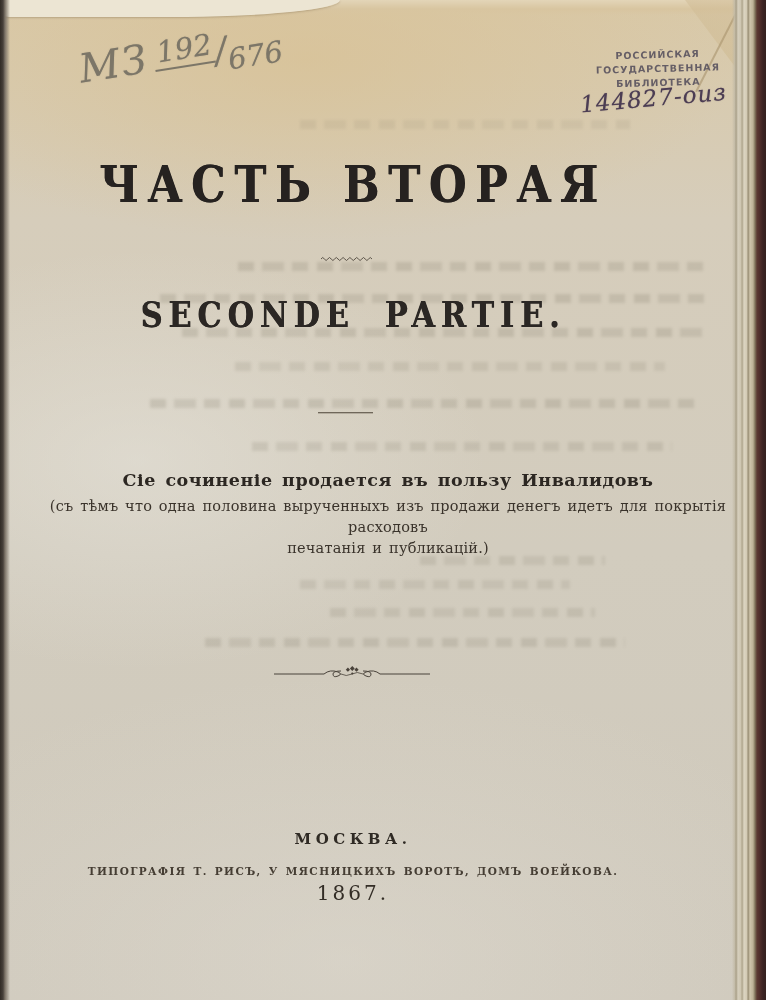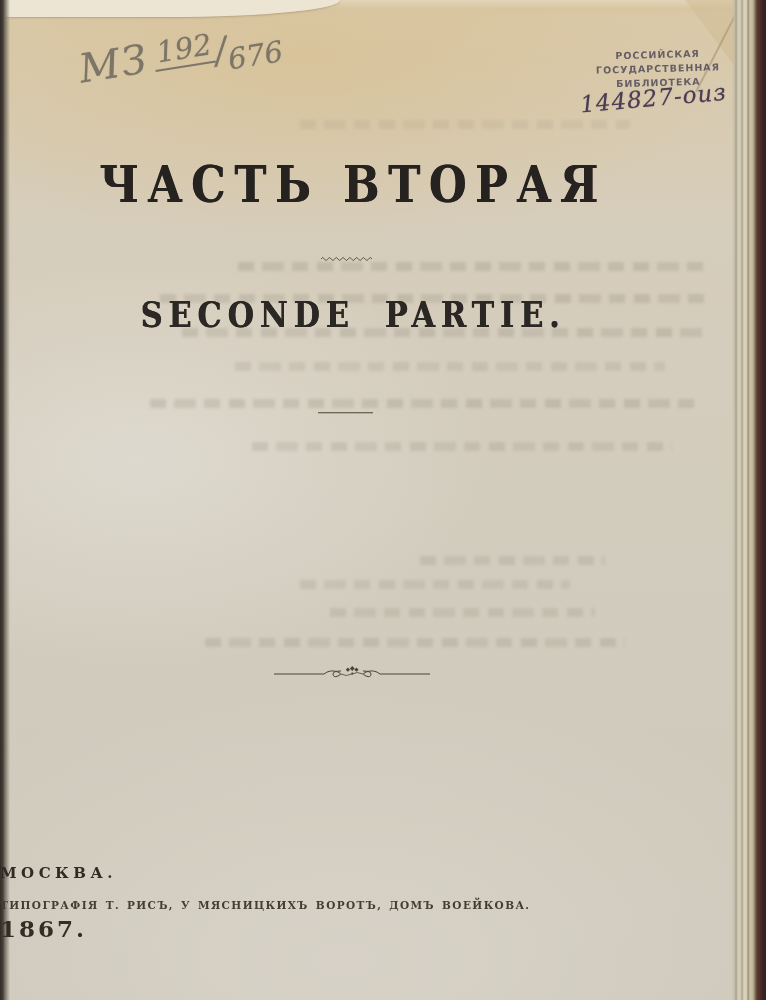--- a/index.html
+++ b/index.html
@@ -122,30 +122,30 @@
     position:absolute;left:318px;top:412px;width:55px;height:1px;
     background:#6f675a;box-shadow:0 1px 0 rgba(111,103,90,.35);
   }
   .notice{position:absolute;left:35px;top:470px;width:706px;text-align:center;color:#352e27;}
   .notice-bold{
     font-weight:bold;font-size:17.5px;letter-spacing:.5px;word-spacing:3px;
     margin:0 0 6px 0;color:#2c2722;
   }
   .notice-line{font-size:14.5px;line-height:21px;letter-spacing:.2px;word-spacing:2px;margin:0;color:#3a332b;}
   .ornament{position:absolute;left:272px;top:662px;}
-  .imprint{position:absolute;left:0;top:864px;width:706px;text-align:left;color:#332d26;}
+  .imprint{position:absolute;left:0;top:830px;width:706px;text-align:center;color:#332d26;}
   .imprint-city{
     font-weight:bold;font-size:15px;letter-spacing:4.5px;margin:0;color:#2f2a24;
   }
   .imprint-printer{
     font-size:10.5px;letter-spacing:1.4px;word-spacing:2px;margin:17px 0 0 0;
     font-weight:bold;color:#453d33;
   }
   .imprint-year{
-    font-size:23px;letter-spacing:3px;margin:4px 0 0 0;font-weight:bold;color:#332d26;
+    font-size:20px;letter-spacing:3px;margin:4px 0 0 0;font-weight:normal;color:#332d26;
   }
 </style>
 </head>
 <body>
 
 <div id="canvas">
 
   <div class="top-edge"></div>
   <div class="top-edge-sliver"></div>
   <div class="corner-fold"></div>
@@ -182,20 +182,25 @@
   <div class="squiggle">
     <svg width="54" height="8" viewBox="0 0 54 8">
       <path d="M1 4 q1.7 -3 3.4 0 t3.4 0 t3.4 0 t3.4 0 t3.4 0 t3.4 0 t3.4 0 t3.4 0 t3.4 0 t3.4 0 t3.4 0 t3.4 0 t3.4 0 t3.4 0 t3.4 0" fill="none" stroke="#4e463c" stroke-width="0.9"></path>
     </svg>
   </div>
 
   <div class="title-fr">SECONDE PARTIE.</div>
 
   <div class="short-rule"></div>
 
+  <div class="notice">
+    <p class="notice-bold">Сіе сочиненіе продается въ пользу Инвалидовъ</p>
+    <p class="notice-line">(съ тѣмъ что одна половина вырученныхъ изъ продажи денегъ идетъ для покрытія расходовъ</p>
+    <p class="notice-line">печатанія и публикацій.)</p>
+  </div>
 
   <div class="ornament">
     <svg width="160" height="22" viewBox="0 0 160 22">
       <g stroke="#49423a" fill="none" stroke-width="1">
         <path d="M2 12 H52"></path>
         <path d="M108 12 H158"></path>
         <path d="M52 12 q6 -5 14 -2 q5 2 0 4 q-5 2 -5 -2 q0 -3 8 -3"></path>
         <path d="M108 12 q-6 -5 -14 -2 q-5 2 0 4 q5 2 5 -2 q0 -3 -8 -3"></path>
         <path d="M69 12 q5 3 11 0 q5 -3 11 0" stroke-width="0.8"></path>
       </g>

